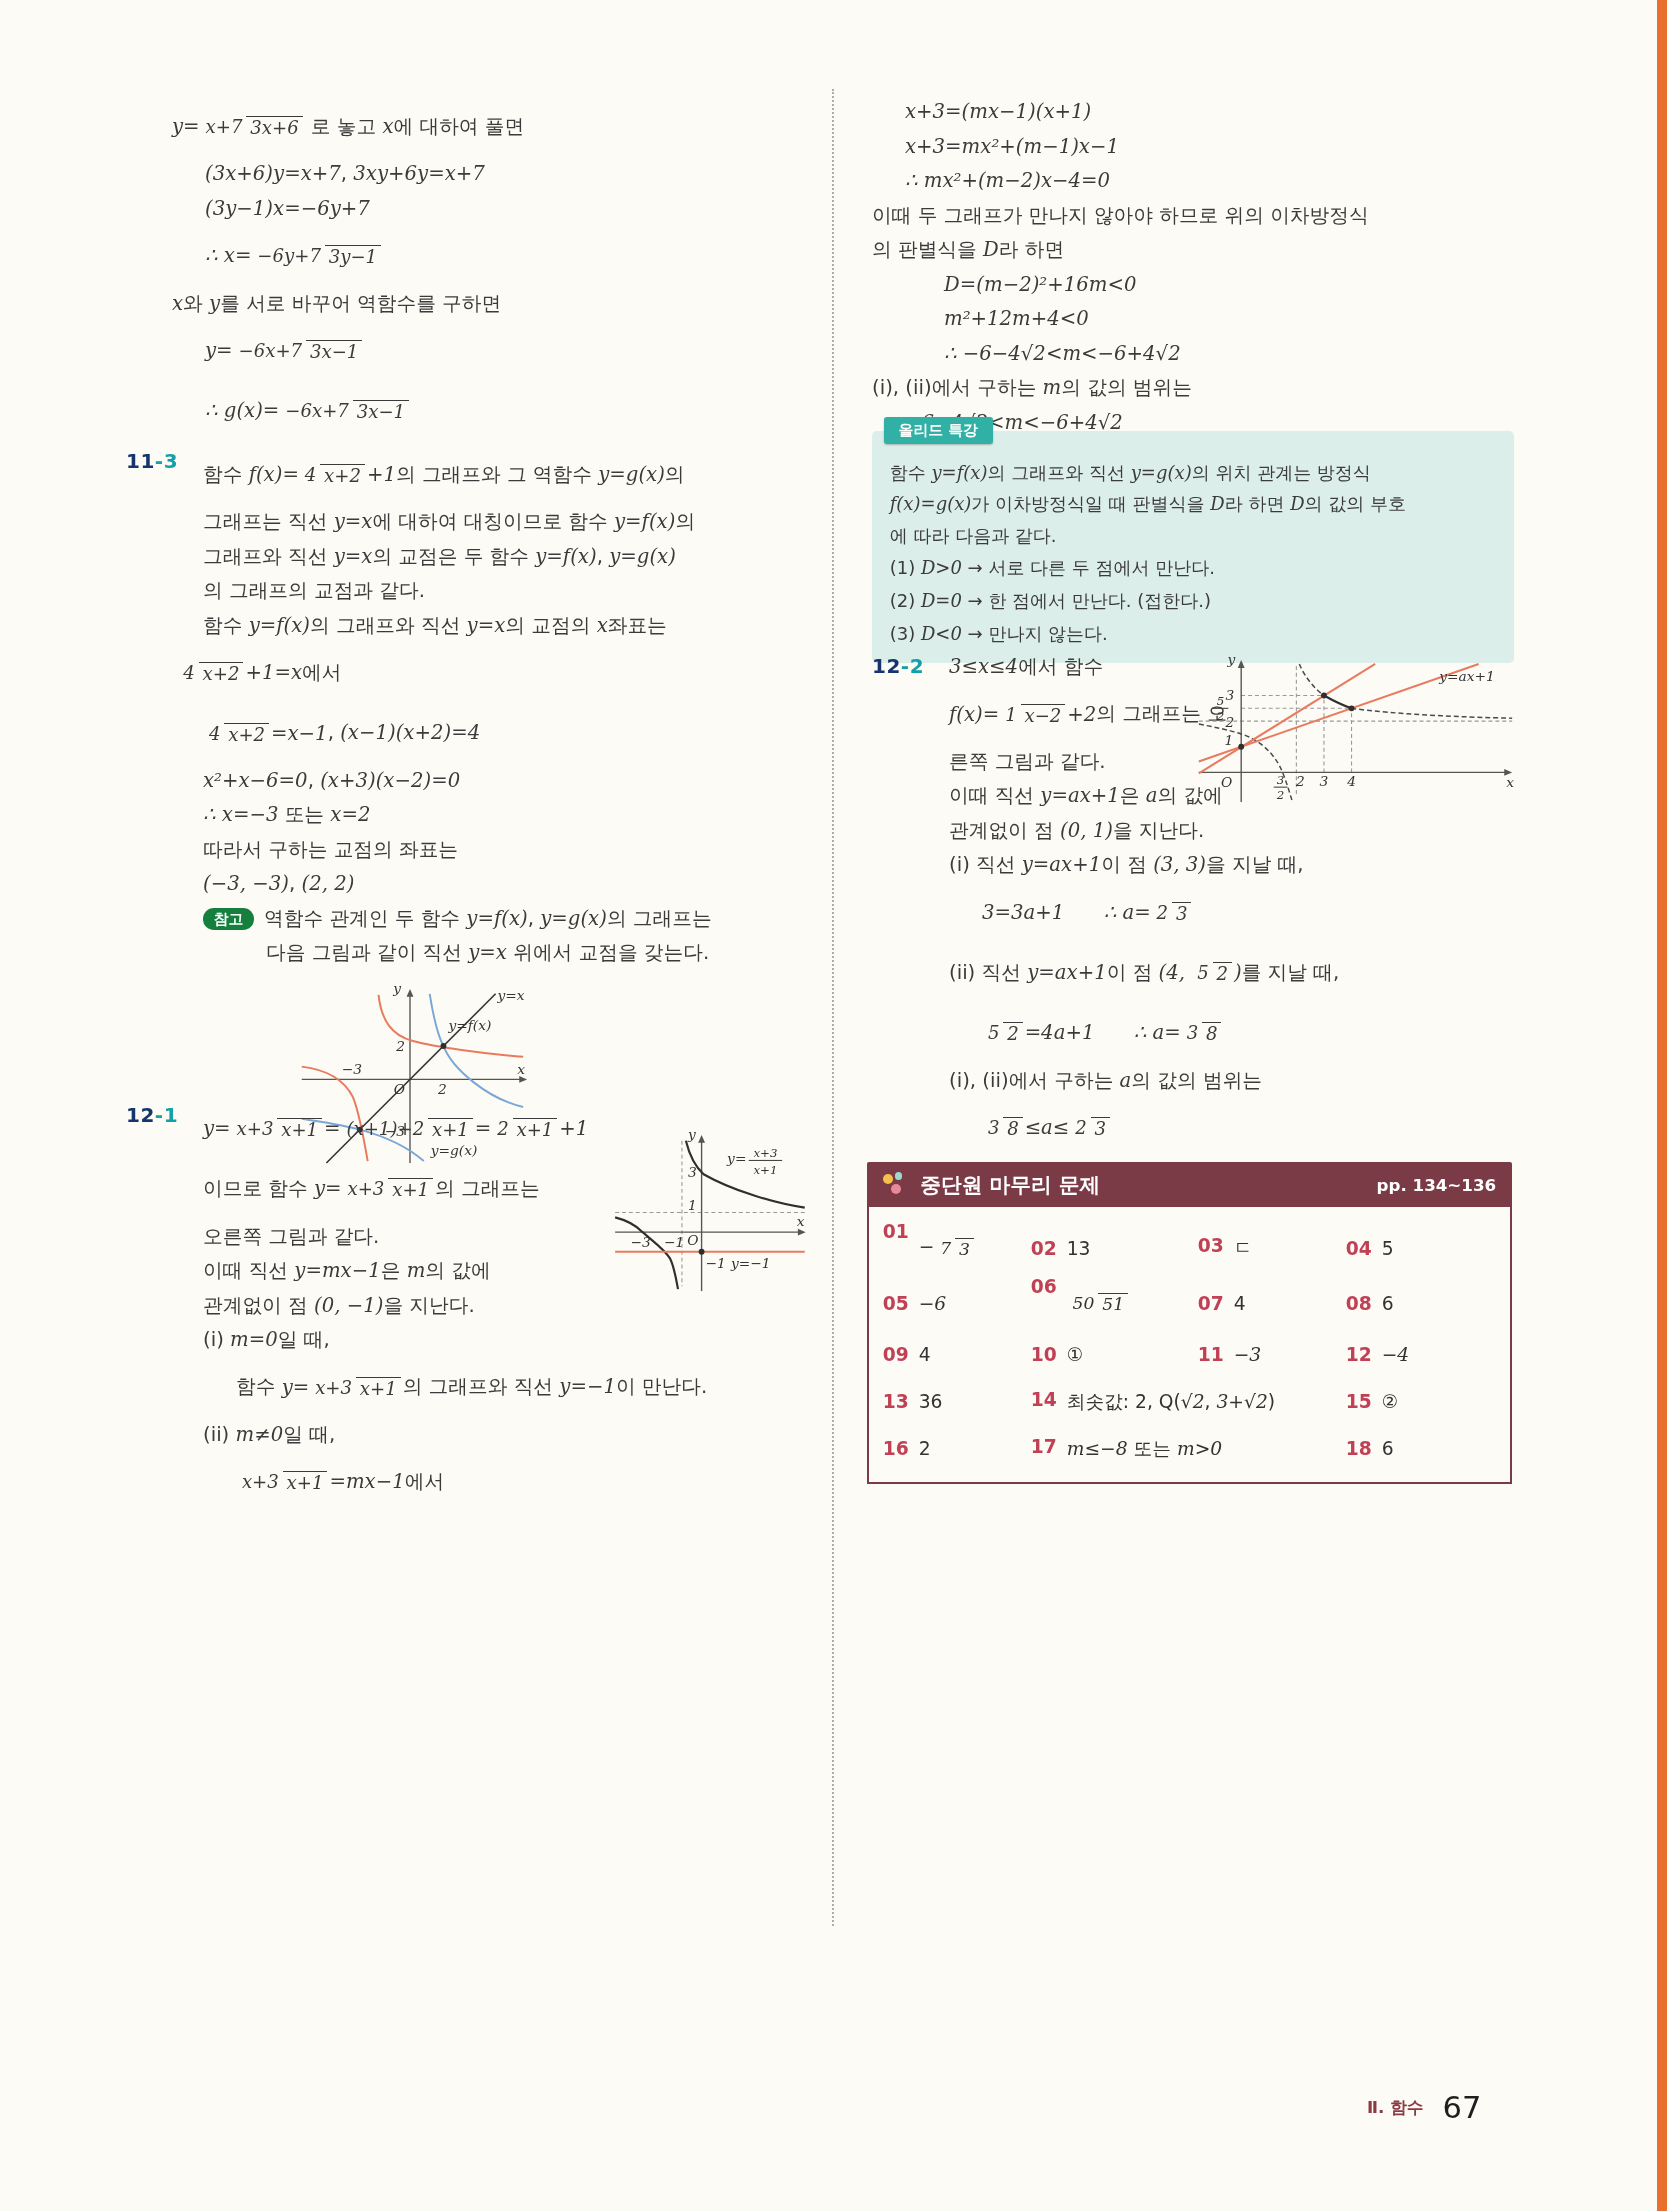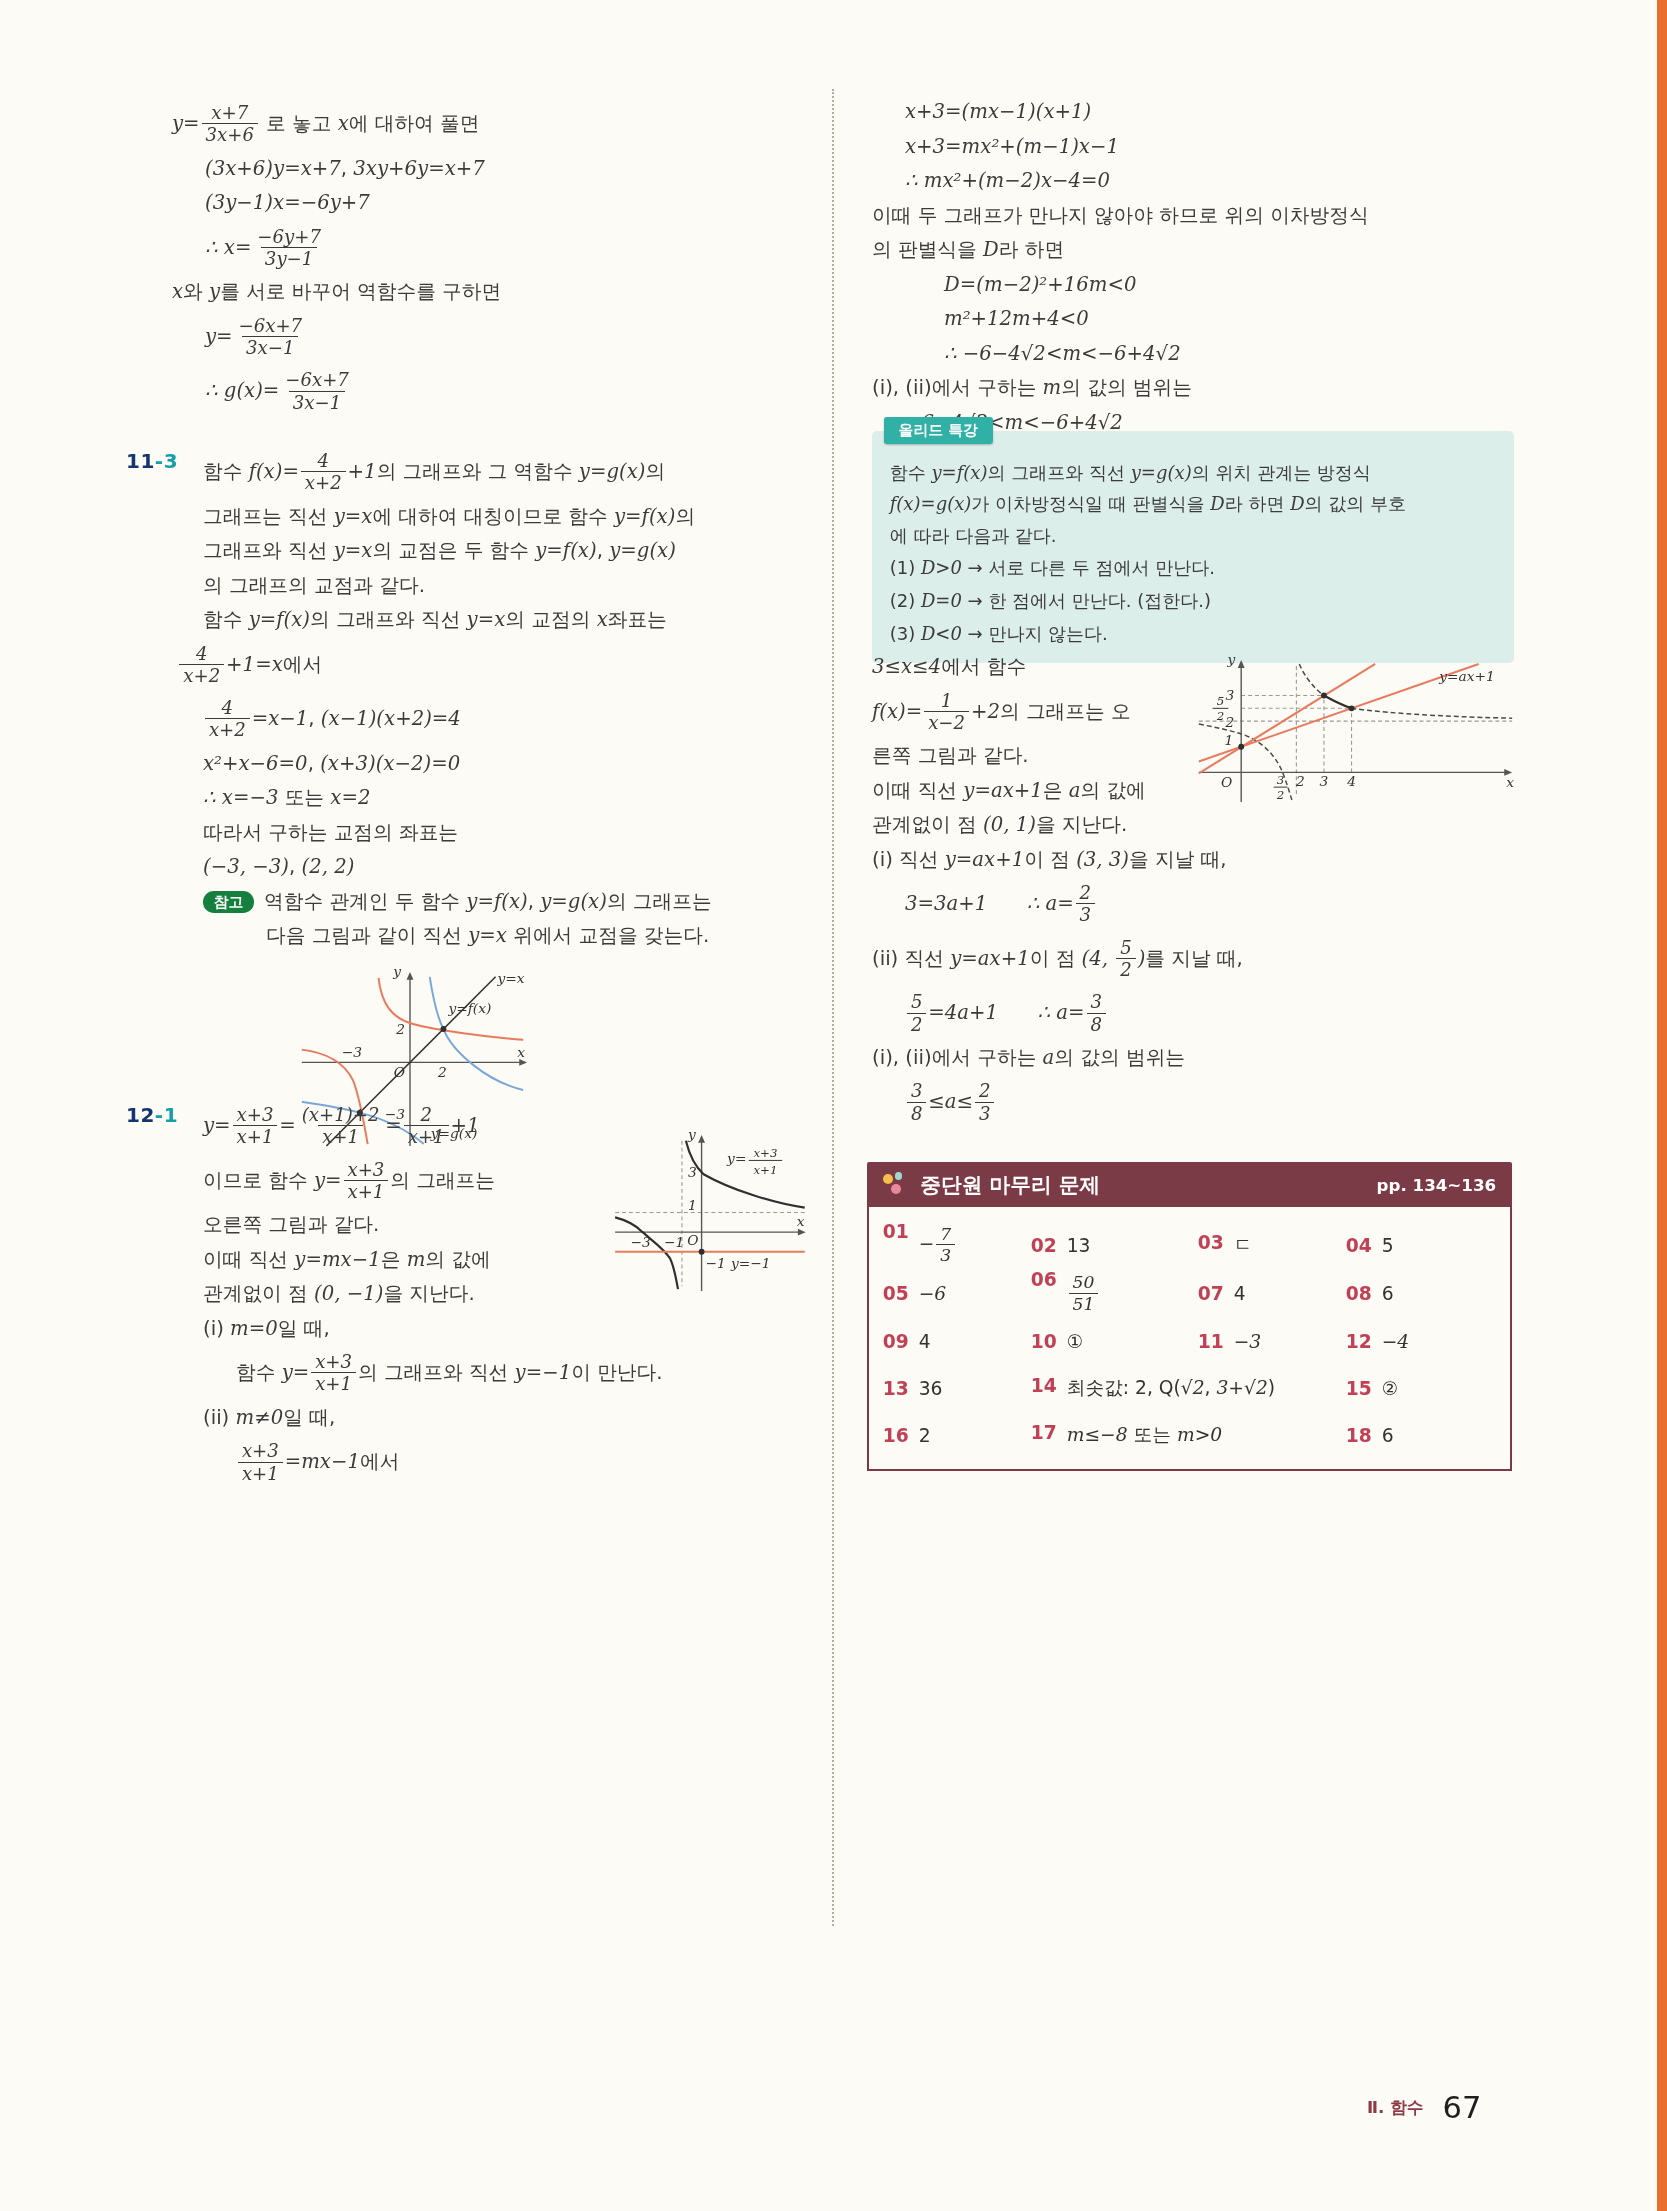--- a/index.html
+++ b/index.html
@@ -7,21 +7,21 @@
   .page{position:relative;width:1668px;height:2211px;background:#fdfbf5;overflow:hidden;color:#3b3b3b}
   .edge-bar{position:absolute;right:0;top:0;width:10.8px;height:100%;background:#e96f2e}
   .divider{position:absolute;left:832px;top:89px;height:1837px;border-left:2px dotted #b4ac9e}
   .block{position:absolute;font-size:19.7px}
   .line{white-space:pre;line-height:30.5px;padding:2px 0;min-height:32.5px;display:flex;align-items:center}
   .ind{margin-left:33px}
   .ind2{margin-left:72px}
   .out{margin-left:-25.6px}
   .kr{white-space:pre}
   .math{font-family:"DejaVu Serif","Liberation Serif",serif;font-style:italic;white-space:pre}
-  .frac{display:inline-flex;flex-direction:column;align-items:center;vertical-align:middle;margin:4px 2px;line-height:1.12;font-size:0.92em}
+  .frac{display:inline-flex;flex-direction:row;align-items:center;vertical-align:middle;margin:17px 2px;line-height:1.12;font-size:0.92em}
   .frac .num{padding:0 3.9px}
   .frac .den{border-top:1.5px solid #3b3b3b;padding:1px 3.9px 0}
   .prob{display:flex}
   .prob-label{width:77px;flex:none;font-weight:bold;font-size:20px;color:#16356f;padding-top:3.9px;letter-spacing:0.5px}
   .prob-label .suf{color:#14a0a8}
   .prob-body{flex:1;position:relative}
   .badge-ref{display:inline-flex;align-items:center;background:#15803d;color:#fff;font-size:14.8px;line-height:1;border-radius:10.8px;padding:3.9px 10.8px;margin-right:9.9px;font-weight:bold}
   .graph-wrap{margin:9.9px 0 0 84px}
   .olid-box{position:absolute;background:#dceeea;border-radius:4.9px;padding:25.6px 17.7px 13.8px}
   .olid-badge{position:absolute;top:-13.8px;left:11.8px;background:#31b0a5;color:#fff;font-size:14.8px;font-weight:bold;padding:3.9px 14.8px;border-radius:3px;box-shadow:0 1px 2px rgba(0,0,0,.25)}
@@ -190,20 +190,21 @@
         <div class="line"><span class="kr">함수 </span><span class="math">y=f(x)</span><span class="kr">의 그래프와 직선 </span><span class="math">y=g(x)</span><span class="kr">의 위치 관계는 방정식</span></div>
         <div class="line"><span class="math">f(x)=g(x)</span><span class="kr">가 이차방정식일 때 판별식을 </span><span class="math">D</span><span class="kr">라 하면 </span><span class="math">D</span><span class="kr">의 값의 부호</span></div>
         <div class="line"><span class="kr">에 따라 다음과 같다.</span></div>
         <div class="line rule"><span class="kr">(1) </span><span class="math">D&gt;0</span><span class="kr"> → 서로 다른 두 점에서 만난다.</span></div>
         <div class="line rule"><span class="kr">(2) </span><span class="math">D=0</span><span class="kr"> → 한 점에서 만난다. (접한다.)</span></div>
         <div class="line rule"><span class="kr">(3) </span><span class="math">D&lt;0</span><span class="kr"> → 만나지 않는다.</span></div>
       </div>
   </div>
 
   <div class="block prob" style="left:872px;top:650px;width:650px">
+    <div class="prob-label"><span>12</span><span class="suf">-2</span></div>
     <div class="prob-body">
       <div>
           <div class="line"><span class="math">3≤x≤4</span><span class="kr">에서 함수</span></div>
           <div class="line"><span class="math">f(x)=<span class="frac"><span class="num">1</span><span class="den">x−2</span></span>+2</span><span class="kr">의 그래프는 오</span></div>
           <div class="line"><span class="kr">른쪽 그림과 같다.</span></div>
           <div class="line"><span class="kr">이때 직선 </span><span class="math">y=ax+1</span><span class="kr">은 </span><span class="math">a</span><span class="kr">의 값에</span></div>
           <div class="line"><span class="kr">관계없이 점 </span><span class="math">(0, 1)</span><span class="kr">을 지난다.</span></div>
           <div class="line"><span class="kr">(i) 직선 </span><span class="math">y=ax+1</span><span class="kr">이 점 </span><span class="math">(3, 3)</span><span class="kr">을 지날 때,</span></div>
           <div class="line ind"><span class="math">3=3a+1</span><span class="kr">  </span><span class="math">∴ a=<span class="frac"><span class="num">2</span><span class="den">3</span></span></span></div>
           <div class="line"><span class="kr">(ii) 직선 </span><span class="math">y=ax+1</span><span class="kr">이 점 </span><span class="math">(4, <span class="frac"><span class="num">5</span><span class="den">2</span></span>)</span><span class="kr">를 지날 때,</span></div>

